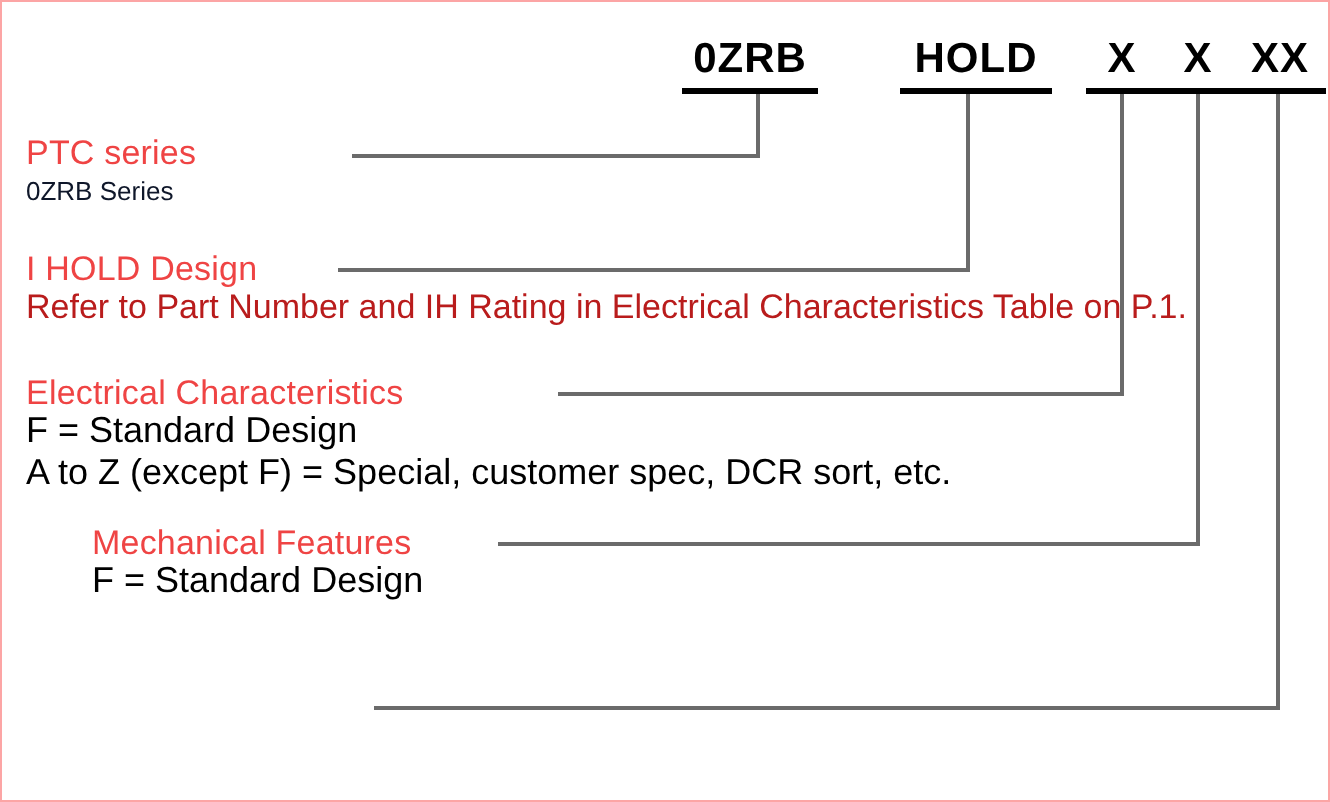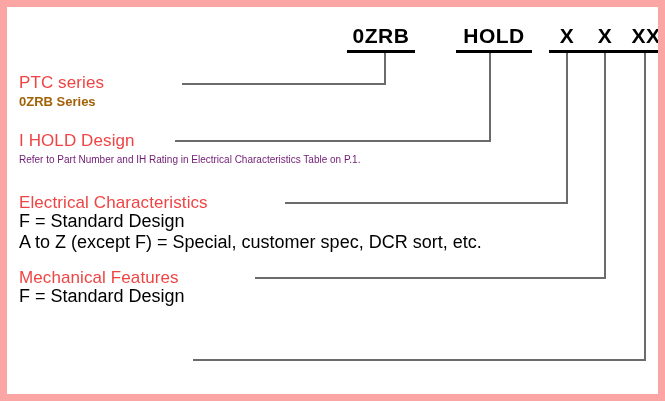--- a/index.html
+++ b/index.html
@@ -9,21 +9,21 @@
   }
   body {
     font-family: "Liberation Sans", sans-serif;
     color: #000000;
   }
   #page {
     position: relative;
     width: 665px;
     height: 401px;
     box-sizing: border-box;
-    border: 7px solid #fca5a5;
+    border: 1px solid #fca5a5;
     background: #ffffff;
     overflow: hidden;
   }
   
   #code-row {
     position: absolute;
     left: 0;
     top: 0;
     width: 665px;
     height: 52px;
@@ -52,33 +52,33 @@
   .heading {
     font-size: 17px;
     line-height: 21px;
     font-weight: normal;
     color: #ef4444;
     letter-spacing: 0.1px;
   }
   .sub-bold {
     font-size: 13px;
     line-height: 17px;
-    font-weight: bold;
-    color: #a16207;
+    font-weight: normal;
+    color: #0f172a;
   }
   .sub {
     font-size: 18px;
     line-height: 17px;
     font-weight: normal;
     color: #000;
   }
   .sub-note {
-    font-size: 10px;
+    font-size: 17px;
     line-height: 17px;
-    color: #701a75;
+    color: #b91c1c;
   }
   
   #leaders {
     position: absolute;
     left: 0;
     top: 0;
     width: 665px;
     height: 401px;
     pointer-events: none;
   }
@@ -137,19 +137,19 @@
     <div class="heading">I HOLD Design</div>
     <div class="sub-note">Refer to Part Number and IH Rating in Electrical Characteristics Table on P.1.</div>
   </div>
 
   <div class="block" style="top:185px;">
     <div class="heading">Electrical Characteristics</div>
     <div class="sub">F = Standard Design</div>
     <div class="sub" style="margin-top:4px;">A to Z (except F) = Special, customer spec, DCR sort, etc.</div>
   </div>
 
-  <div class="block" style="top:260px;">
+  <div class="block" style="top:260px;margin-left:33px;">
     <div class="heading">Mechanical Features</div>
     <div class="sub">F = Standard Design</div>
   </div>
 
 
 </div>
 
 </body></html>

